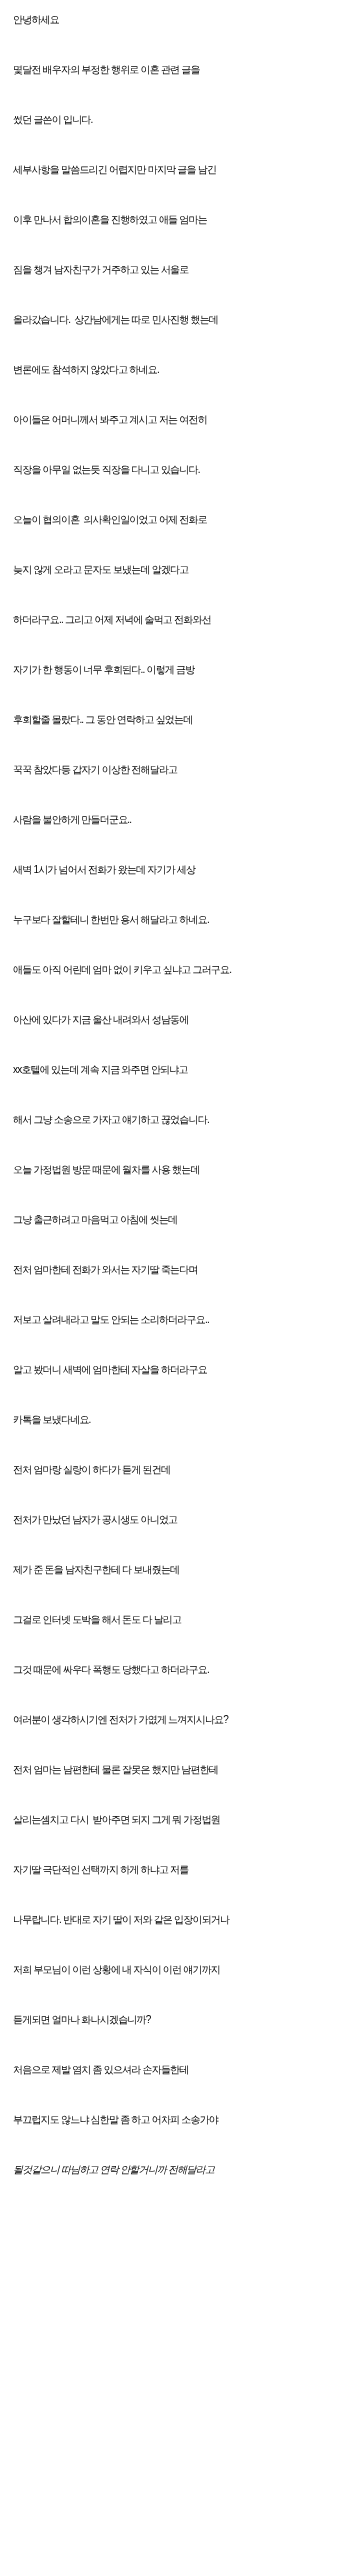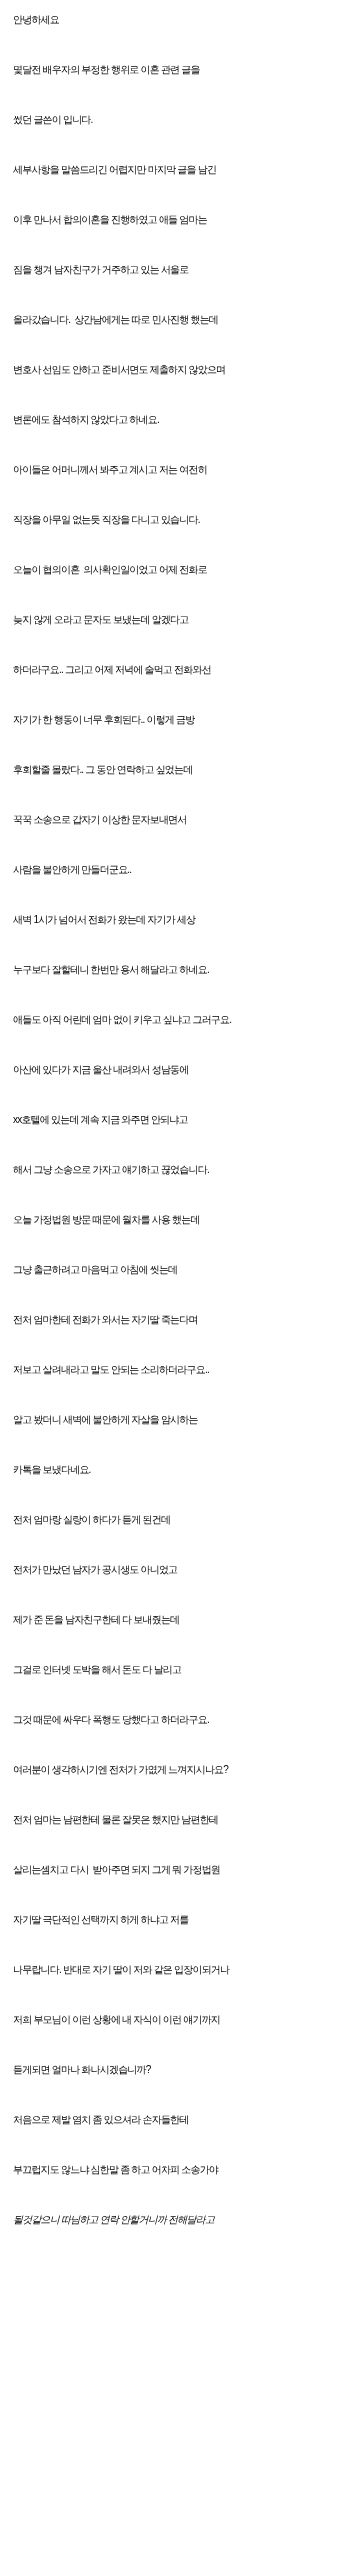--- a/index.html
+++ b/index.html
@@ -37,42 +37,41 @@
 <body>
 
 <div class="post-body">
     <p class="post-paragraph">안녕하세요</p>
     <p class="post-paragraph">몇달전 배우자의 부정한 행위로 이혼 관련 글을</p>
     <p class="post-paragraph">썼던 글쓴이 입니다.</p>
     <p class="post-paragraph">세부사항을 말씀드리긴 어렵지만 마지막 글을 남긴</p>
     <p class="post-paragraph">이후 만나서 합의이혼을 진행하였고 애들 엄마는</p>
     <p class="post-paragraph">짐을 챙겨 남자친구가 거주하고 있는 서울로</p>
     <p class="post-paragraph">올라갔습니다.  상간남에게는 따로 민사진행 했는데</p>
-    <p class="post-paragraph">변호사 선임도 안하고 준비서면도 제출하지 않았으며</p>
     <p class="post-paragraph">변론에도 참석하지 않았다고 하네요.</p>
     <p class="post-paragraph">아이들은 어머니께서 봐주고 계시고 저는 여전히</p>
     <p class="post-paragraph">직장을 아무일 없는듯 직장을 다니고 있습니다.</p>
     <p class="post-paragraph">오늘이 협의이혼  의사확인일이었고 어제 전화로</p>
     <p class="post-paragraph">늦지 않게 오라고 문자도 보냈는데 알겠다고</p>
     <p class="post-paragraph">하더라구요.. 그리고 어제 저녁에 술먹고 전화와선</p>
     <p class="post-paragraph">자기가 한 행동이 너무 후회된다.. 이렇게 금방</p>
     <p class="post-paragraph">후회할줄 몰랐다.. 그 동안 연락하고 싶었는데</p>
-    <p class="post-paragraph">꾹꾹 소송으로 갑자기 이상한 문자보내면서</p>
+    <p class="post-paragraph">꾹꾹 참았다등 갑자기 이상한 전해달라고</p>
     <p class="post-paragraph">사람을 불안하게 만들더군요..</p>
     <p class="post-paragraph">새벽 1시가 넘어서 전화가 왔는데 자기가 세상</p>
     <p class="post-paragraph">누구보다 잘할테니 한번만 용서 해달라고 하네요.</p>
     <p class="post-paragraph">애들도 아직 어린데 엄마 없이 키우고 싶냐고 그러구요.</p>
     <p class="post-paragraph">아산에 있다가 지금 울산 내려와서 성남동에</p>
     <p class="post-paragraph">xx호텔에 있는데 계속 지금 와주면 안되냐고</p>
     <p class="post-paragraph">해서 그냥 소송으로 가자고 얘기하고 끊었습니다.</p>
     <p class="post-paragraph">오늘 가정법원 방문 때문에 월차를 사용 했는데</p>
     <p class="post-paragraph">그냥 출근하려고 마음먹고 아침에 씻는데</p>
     <p class="post-paragraph">전처 엄마한테 전화가 와서는 자기딸 죽는다며</p>
     <p class="post-paragraph">저보고 살려내라고 말도 안되는 소리하더라구요..</p>
-    <p class="post-paragraph">알고 봤더니 새벽에 불안하게 자살을 암시하는</p>
+    <p class="post-paragraph">알고 봤더니 새벽에 엄마한테 자살을 하더라구요</p>
     <p class="post-paragraph">카톡을 보냈다네요.</p>
     <p class="post-paragraph">전처 엄마랑 실랑이 하다가 듣게 된건데</p>
     <p class="post-paragraph">전처가 만났던 남자가 공시생도 아니었고</p>
     <p class="post-paragraph">제가 준 돈을 남자친구한테 다 보내줬는데</p>
     <p class="post-paragraph">그걸로 인터넷 도박을 해서 돈도 다 날리고</p>
     <p class="post-paragraph">그것 때문에 싸우다 폭행도 당했다고 하더라구요.</p>
     <p class="post-paragraph">여러분이 생각하시기엔 전처가 가엾게 느껴지시나요?</p>
     <p class="post-paragraph">전처 엄마는 남편한테 물론 잘못은 했지만 남편한테</p>
     <p class="post-paragraph">살리는셈치고 다시  받아주면 되지 그게 뭐 가정법원</p>
     <p class="post-paragraph">자기딸 극단적인 선택까지 하게 하냐고 저를</p>

